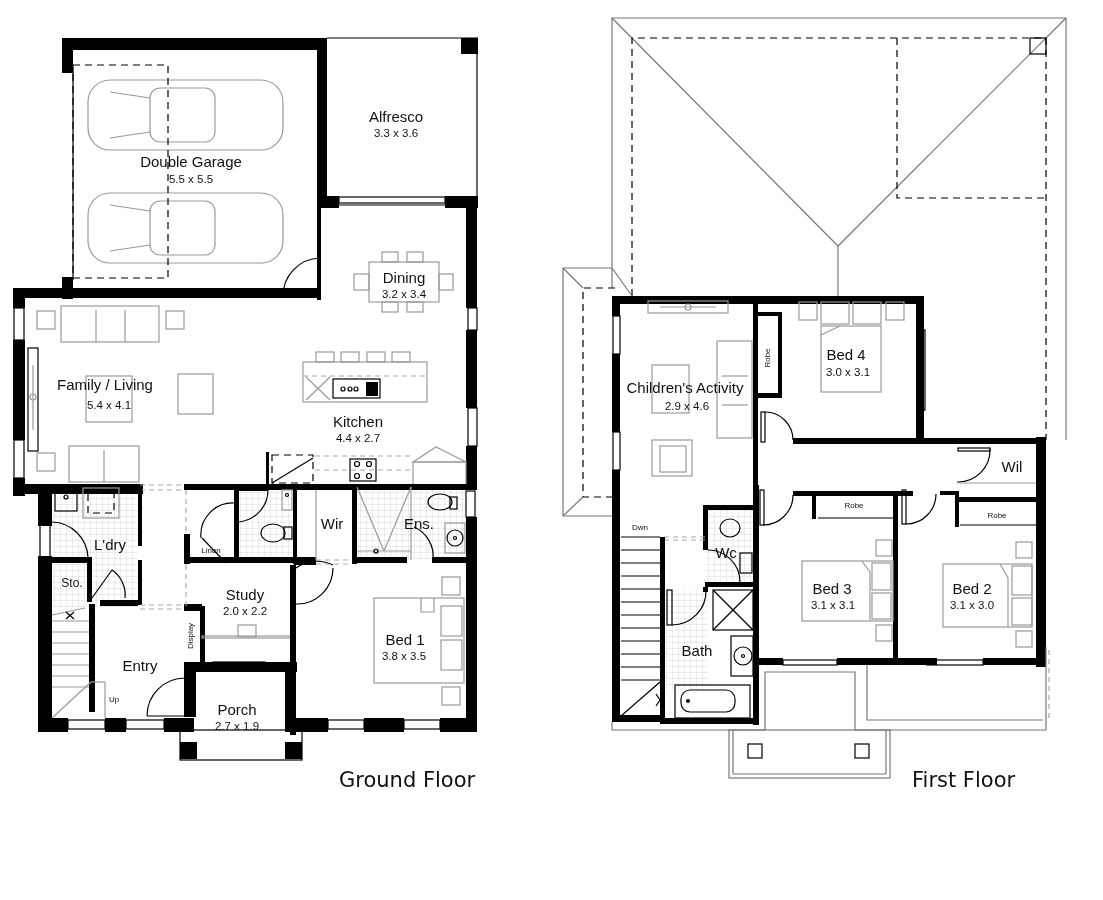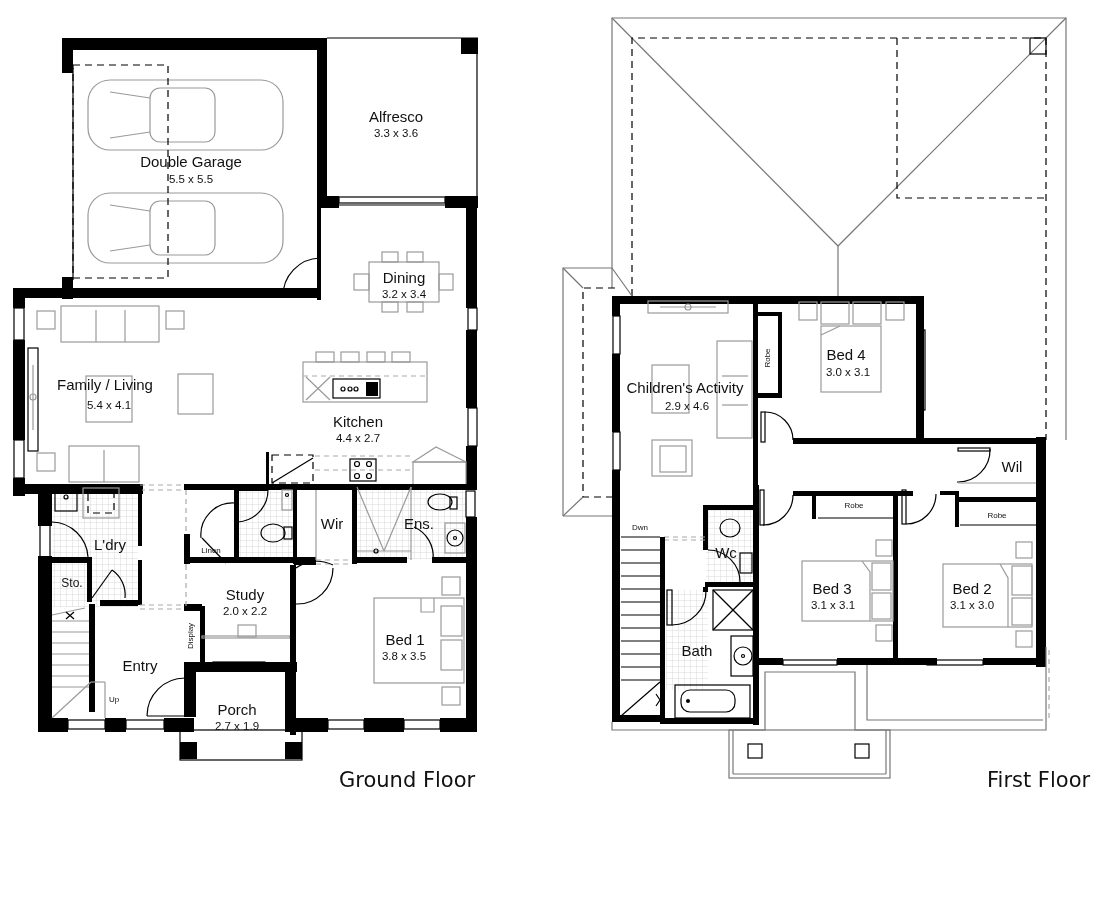--- a/index.html
+++ b/index.html
@@ -433,13 +433,13 @@
   <text class="small" x="640" y="530">Dwn</text>
   <text class="rname" x="726" y="558">Wc</text>
   <text class="rname" x="697" y="656">Bath</text>
   <text class="rname" x="832" y="594">Bed 3</text>
   <text class="rsize" x="833" y="609">3.1 x 3.1</text>
   <text class="rname" x="972" y="594">Bed 2</text>
   <text class="rsize" x="972" y="609">3.1 x 3.0</text>
 </svg>
 
 <div class="floorlabel" style="left:339px;top:768px;">Ground Floor</div>
-<div class="floorlabel" style="left:987px;top:768px;">First Floor</div>
+<div class="floorlabel" style="left:912px;top:768px;">First Floor</div>
 
 </body></html>

